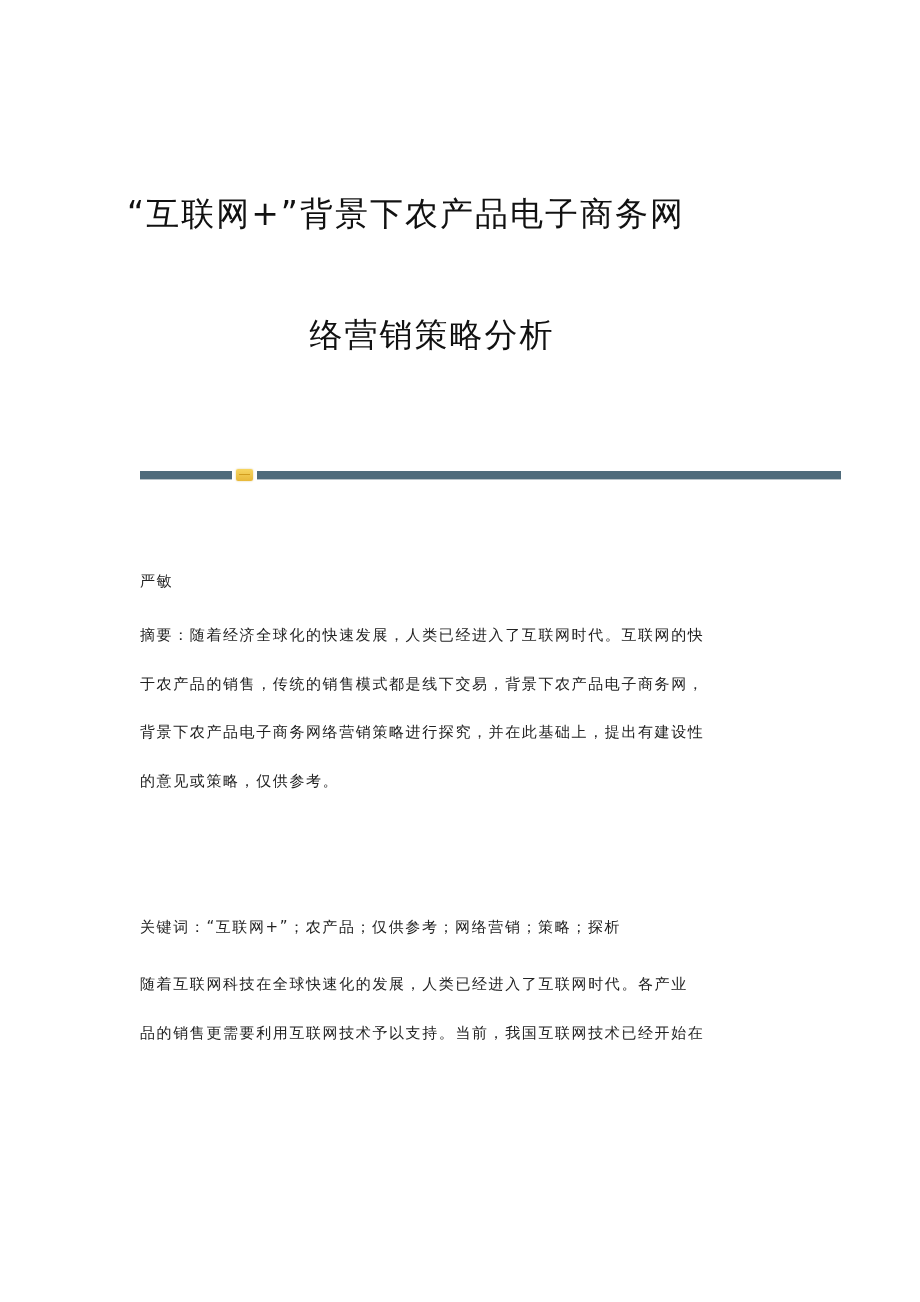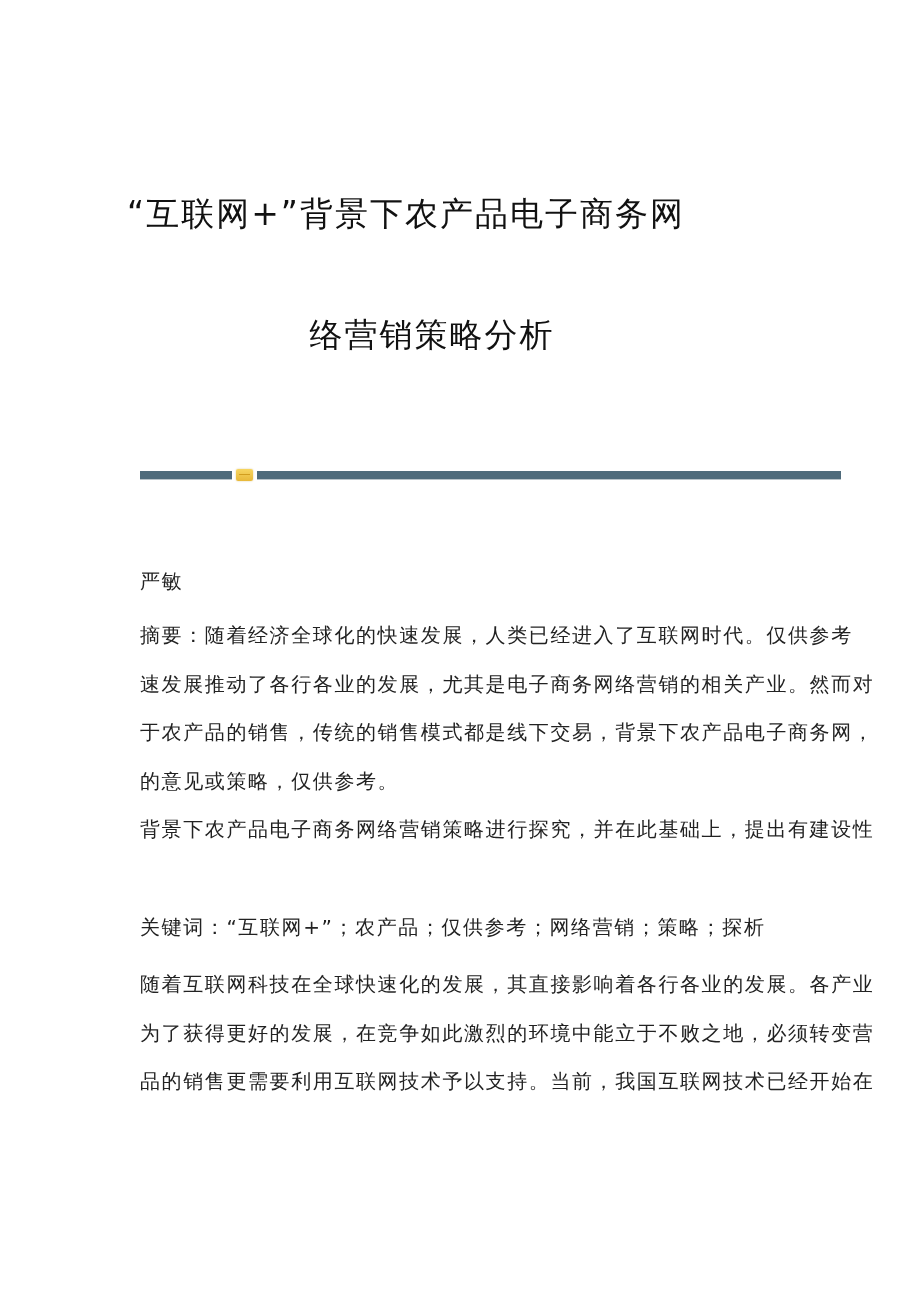--- a/index.html
+++ b/index.html
@@ -60,21 +60,21 @@
       position: absolute;
       left: 3px; right: 3px; top: 5px;
       height: 1px;
       background: #d19d1f;
     }
 
     .body-text {
       position: absolute;
       left: 140px;
       width: 640px;
-      font-size: 20px;
+      font-size: 15px;
       line-height: 48.5px;
       letter-spacing: 1.6px;
       font-family: "DejaVu Sans", "Liberation Sans", sans-serif;
       color: #222222;
       margin: 0;
     }
     .author { top: 557px; }
     .abstract { top: 611px; }
     .keywords { top: 903px; }
     .intro { top: 960px; }
@@ -88,26 +88,24 @@
 
 <div class="divider">
   <div class="seg left"></div>
   <div class="ornament"></div>
   <div class="seg right"></div>
 </div>
 
 <p class="body-text author">严敏</p>
 
 <div class="body-text abstract">
-  <span class="line">摘要：随着经济全球化的快速发展，人类已经进入了互联网时代。仅供参考</span>
-  <span class="line">速发展推动了各行各业的发展，尤其是电子商务网络营销的相关产业。然而对</span>
+  <span class="line">摘要：随着经济全球化的快速发展，人类已经进入了互联网时代。互联网的快</span>
   <span class="line">于农产品的销售，传统的销售模式都是线下交易，背景下农产品电子商务网，</span>
+  <span class="line">背景下农产品电子商务网络营销策略进行探究，并在此基础上，提出有建设性</span>
   <span class="line">的意见或策略，仅供参考。</span>
-  <span class="line">背景下农产品电子商务网络营销策略进行探究，并在此基础上，提出有建设性</span>
 </div>
 
 <p class="body-text keywords">关键词：“互联网+”；农产品；仅供参考；网络营销；策略；探析</p>
 
 <div class="body-text intro">
-  <span class="line">随着互联网科技在全球快速化的发展，其直接影响着各行各业的发展。各产业</span>
-  <span class="line">为了获得更好的发展，在竞争如此激烈的环境中能立于不败之地，必须转变营</span>
+  <span class="line">随着互联网科技在全球快速化的发展，人类已经进入了互联网时代。各产业</span>
   <span class="line">品的销售更需要利用互联网技术予以支持。当前，我国互联网技术已经开始在</span>
 </div>
 
 </body></html>

